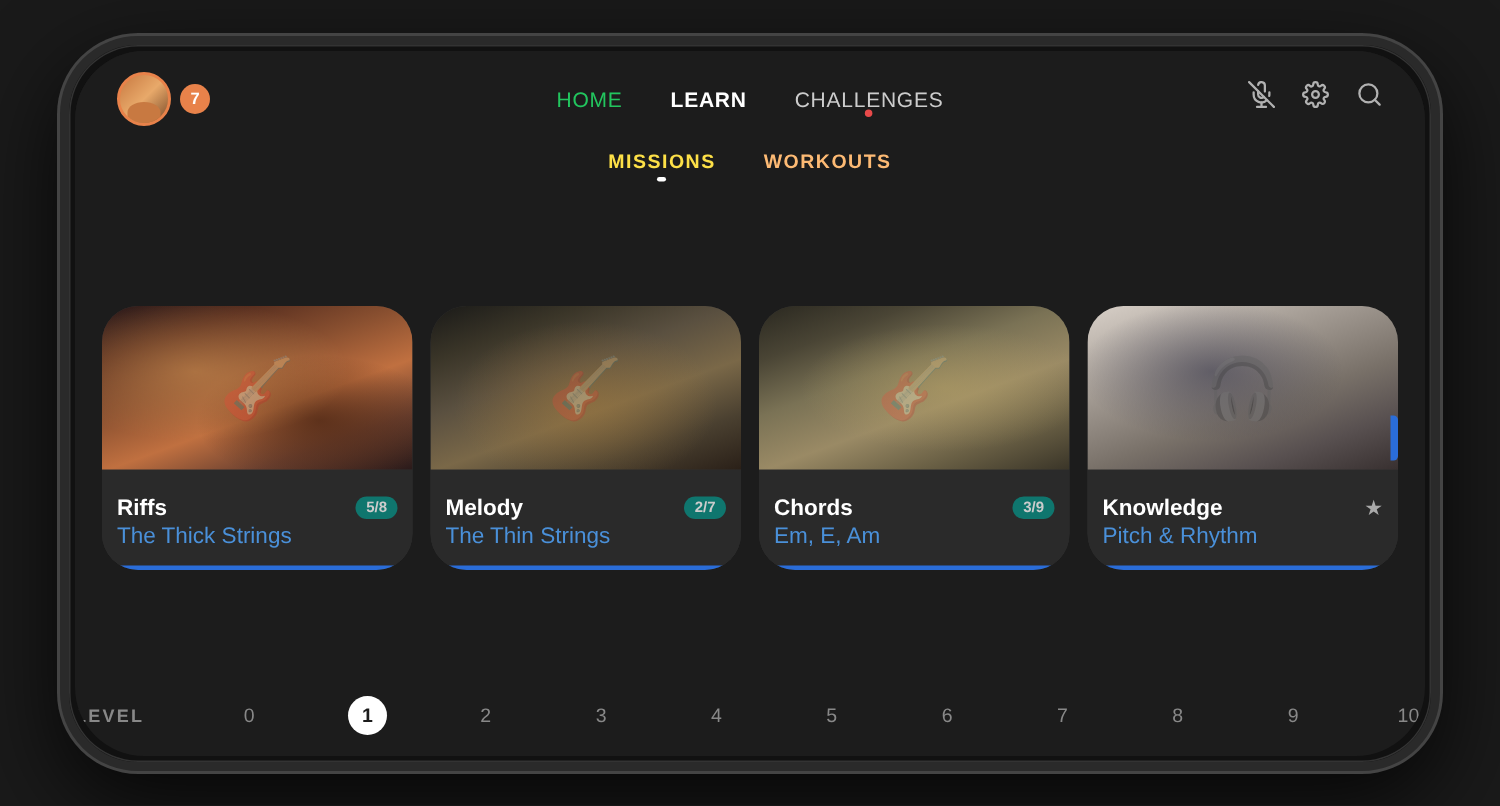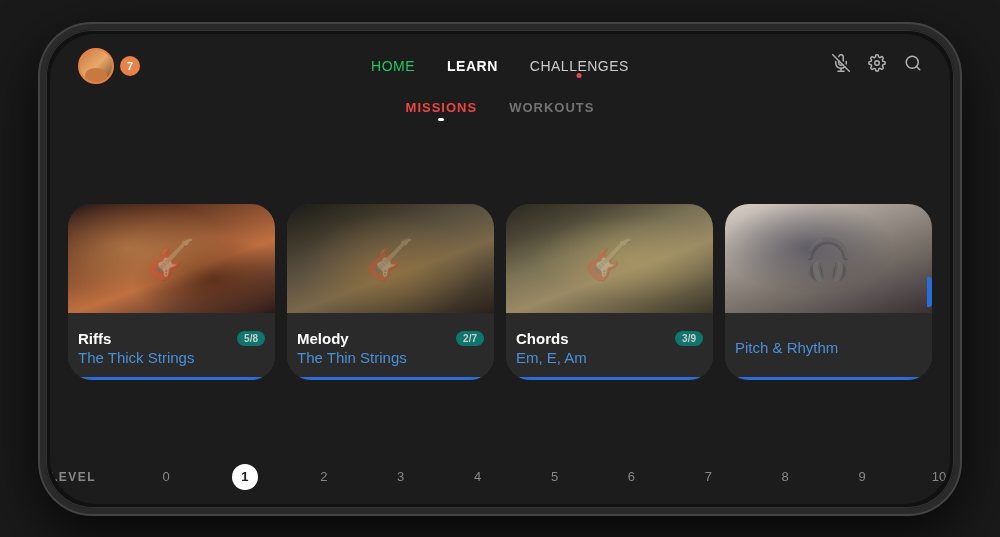--- a/index.html
+++ b/index.html
@@ -126,28 +126,28 @@
     .tabs {
       display: flex;
       justify-content: center;
       gap: 32px;
       padding: 6px 0 10px;
       background: #1c1c1c;
     }
     .tab {
       font-size: 13px;
       font-weight: 600;
-      color: #737373;
+      color: #fdba74;
       cursor: pointer;
       letter-spacing: 1px;
       padding-bottom: 4px;
       position: relative;
     }
     .tab.active {
-      color: #ef4444;
+      color: #fde047;
     }
     .tab.active::after {
       content: '';
       position: absolute;
       bottom: -2px; left: 50%;
       transform: translateX(-50%);
       width: 6px; height: 3px;
       background: #fff;
       border-radius: 2px;
     }
@@ -415,20 +415,24 @@
             <span class="card-badge">3/9</span>
           </div>
           <span class="card-subtitle">Em, E, Am</span>
         </div>
         <div class="card-bottom-bar"></div>
       </div>
 
       <div class="card card-knowledge">
         <div class="card-img"></div>
         <div class="card-info">
+          <div class="card-title-row">
+            <span class="card-title">Knowledge</span>
+            <span class="card-star">★</span>
+          </div>
           <span class="card-subtitle">Pitch &amp; Rhythm</span>
         </div>
         <div class="card-bottom-bar"></div>
         <div class="side-btn"></div>
       </div>
 
     </div>
 
     <div class="level-area">
       <span class="level-label">LEVEL</span>

